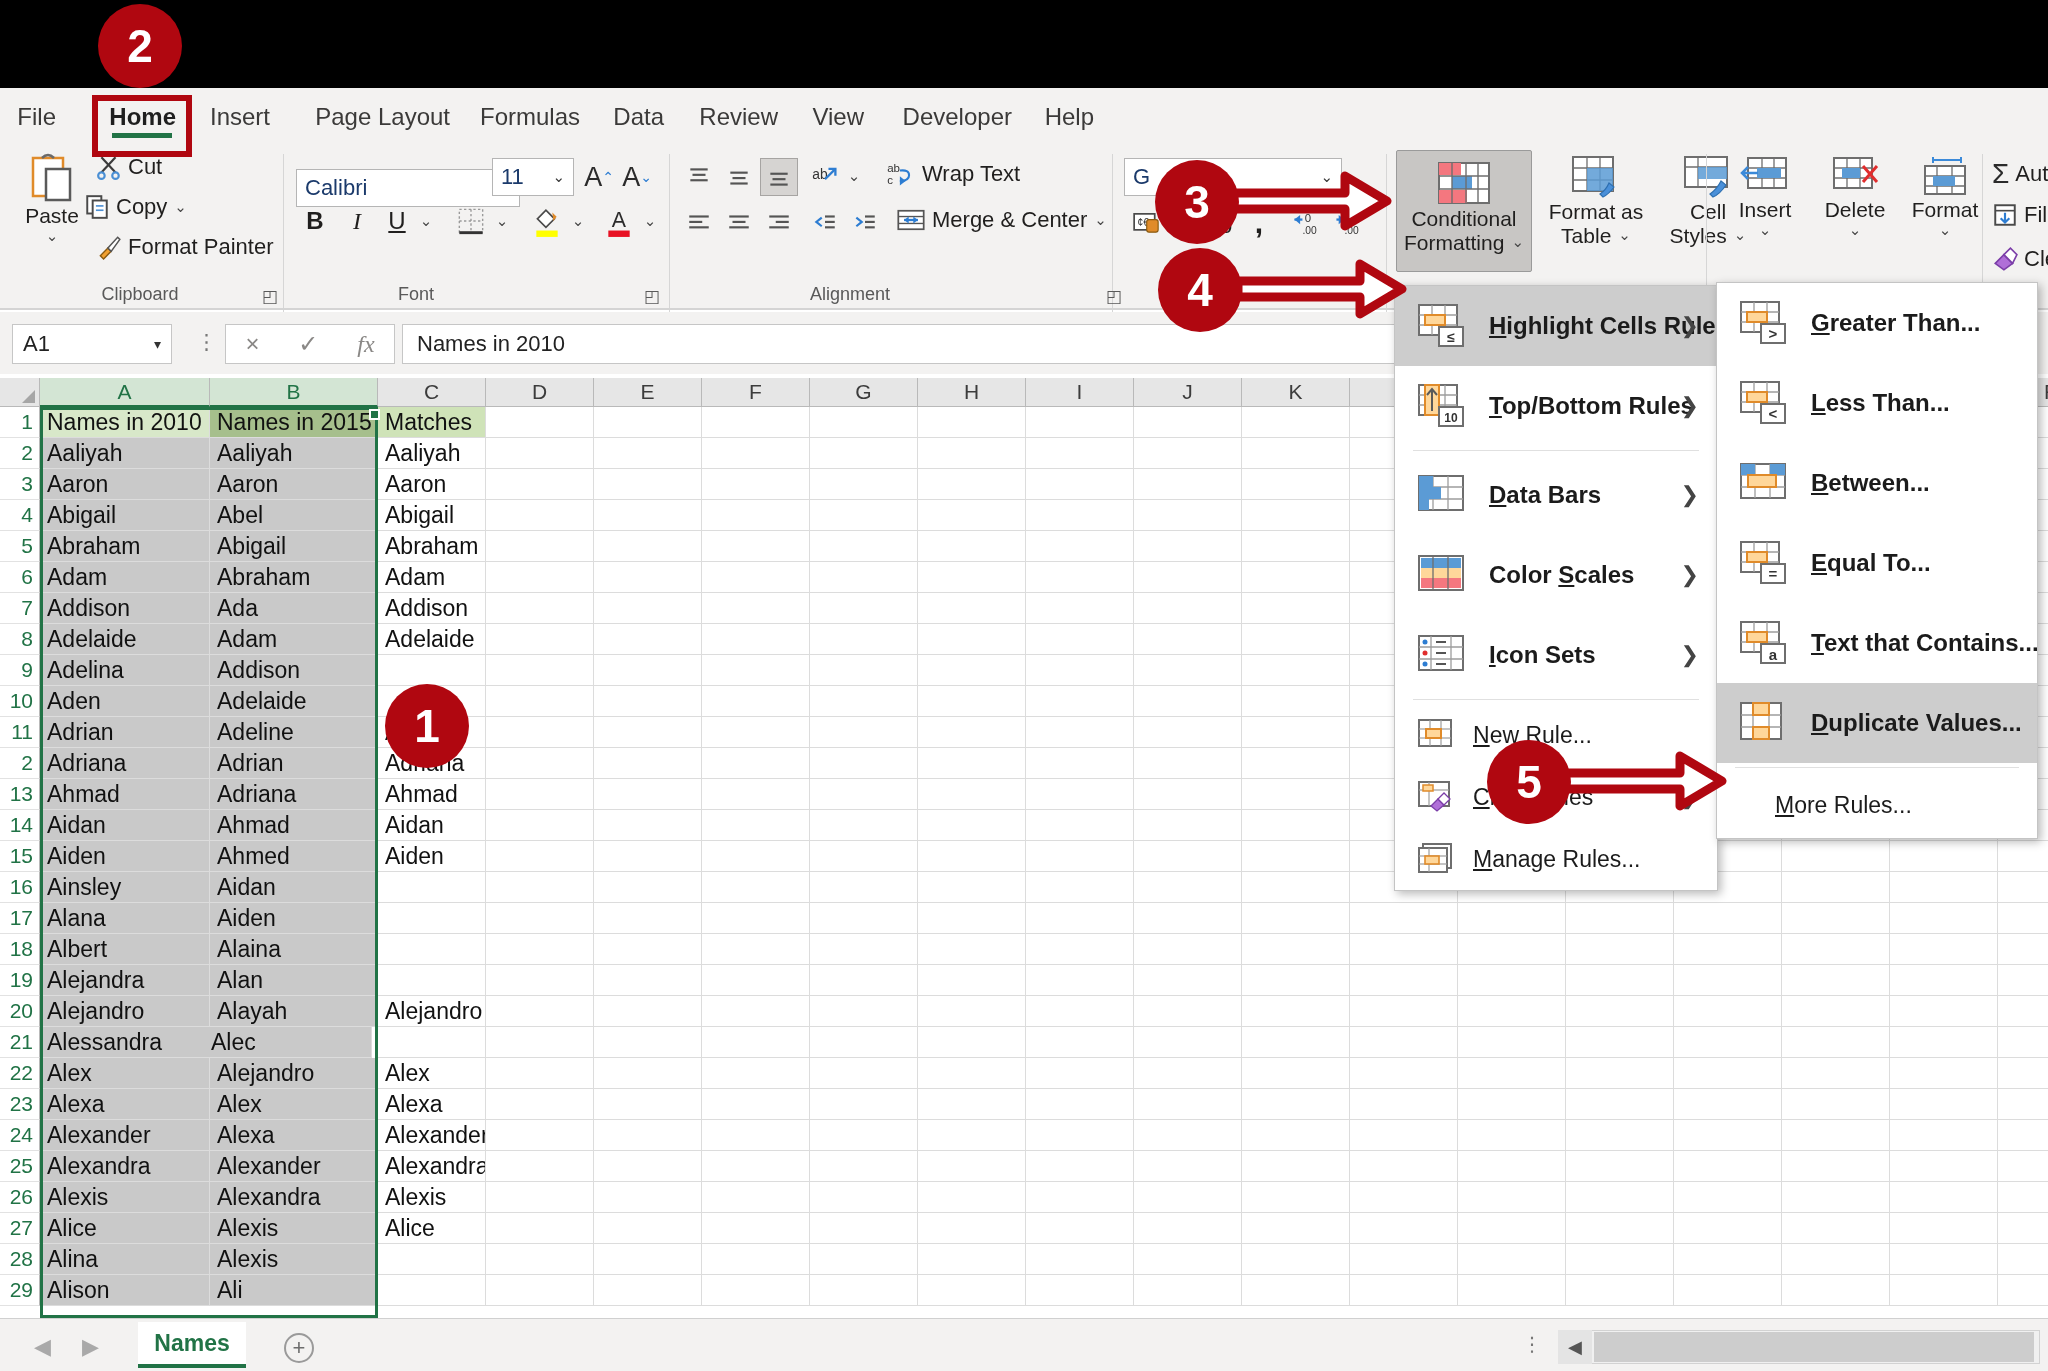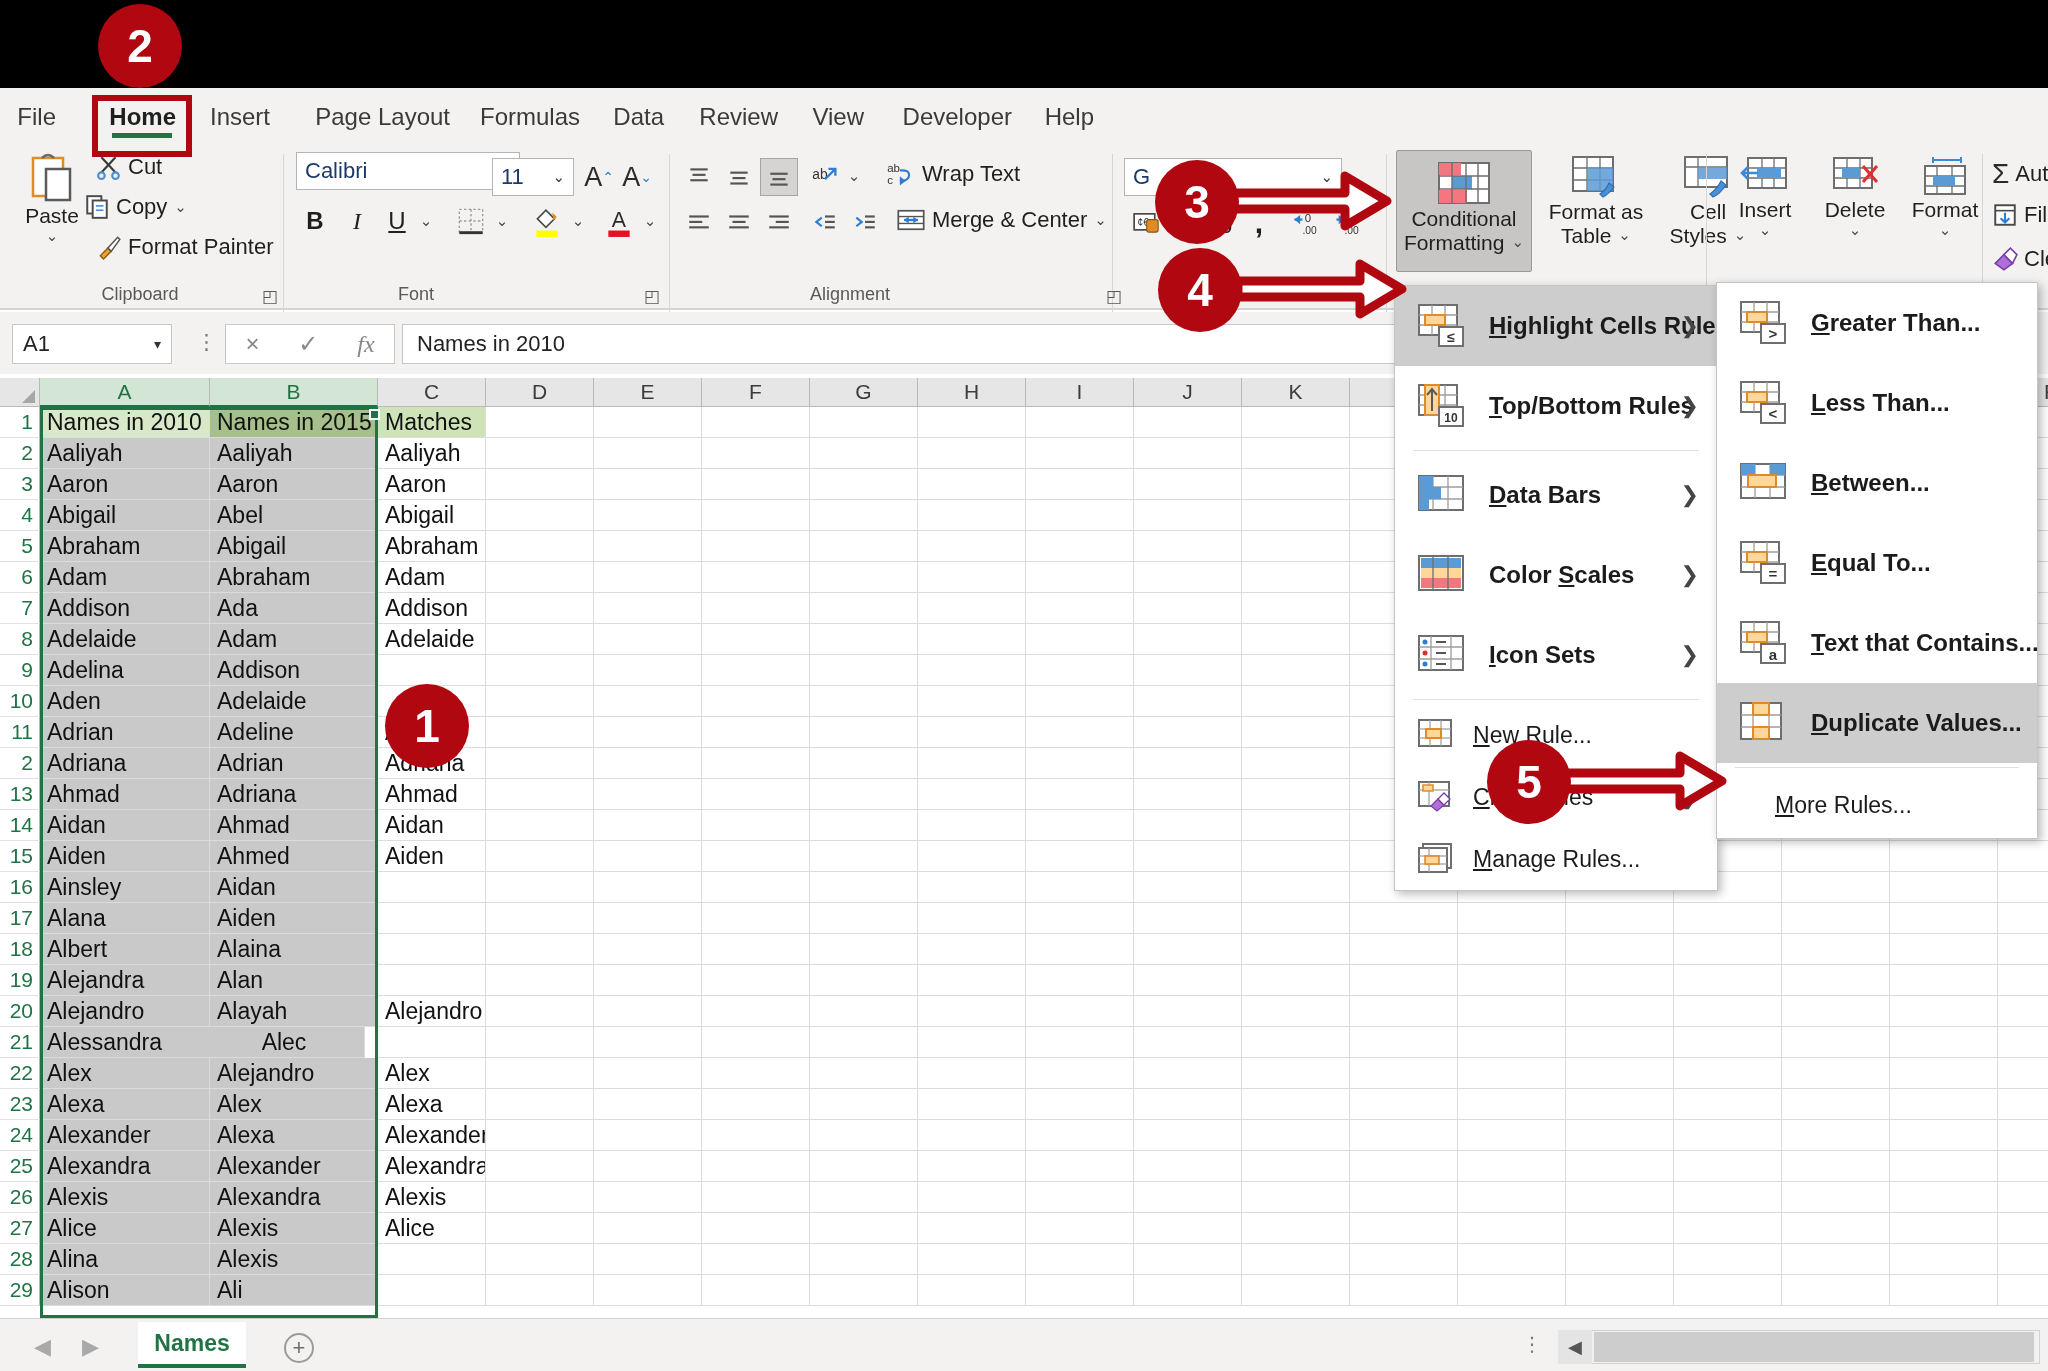--- a/index.html
+++ b/index.html
@@ -199,21 +199,21 @@
     <div class="ctl" style="left:96px;top:88px">
       <svg width="26" height="26" viewBox="0 0 24 24">
         <path d="M4 20 L11 13 L14 16 L7 23 Z" fill="#f0a030" stroke="#8a5a10" stroke-width="1.3"></path>
         <path d="M11 13 L20 3 L22 5 L14 16 Z" fill="#fff" stroke="#555" stroke-width="1.4"></path>
       </svg>
       <span class="ctl-lbl">Format Painter</span>
     </div>
 
     <div class="ribbon-sep" style="left:283px"></div>
 
-    <div class="combo" style="left:296px;top:6px;width:224px;height:38px">
+    <div class="combo" style="left:296px;top:23px;width:224px;height:38px">
       <span class="cv">Calibri</span>
       <span class="cx">⌄</span>
     </div>
     <div class="combo" style="left:492px;top:12px;width:82px;height:38px">
       <span class="cv">11</span>
       <span class="cx">⌄</span>
     </div>
     <div class="sqbtn" style="left:582px;top:14px;width:34px;height:34px;font-size:27px;color:#2b2b2b">
       <span>A</span>
         <span style="font-size:14px;color:#2d7dd2">⌃</span>
@@ -1760,21 +1760,21 @@
       </div>
       <div class="cell" style="left: 1890px; top: 618px; width: 108px;">
         <span></span>
       </div>
       <div class="cell" style="left: 1998px; top: 618px; width: 108px;">
         <span></span>
       </div>
       <div class="cell selbg" style="left: 40px; top: 649px; width: 170px;">
         <span>Alessandra</span>
       </div>
-      <div class="cell selbg" style="left: 197px; top: 649px; width: 168px; justify-content: center;">
+      <div class="cell selbg" style="left: 204px; top: 649px; width: 168px;">
         <span>Alec</span>
       </div>
       <div class="cell" style="left: 378px; top: 649px; width: 108px;">
         <span></span>
       </div>
       <div class="cell" style="left: 486px; top: 649px; width: 108px;">
         <span></span>
       </div>
       <div class="cell" style="left: 594px; top: 649px; width: 108px;">
         <span></span>

